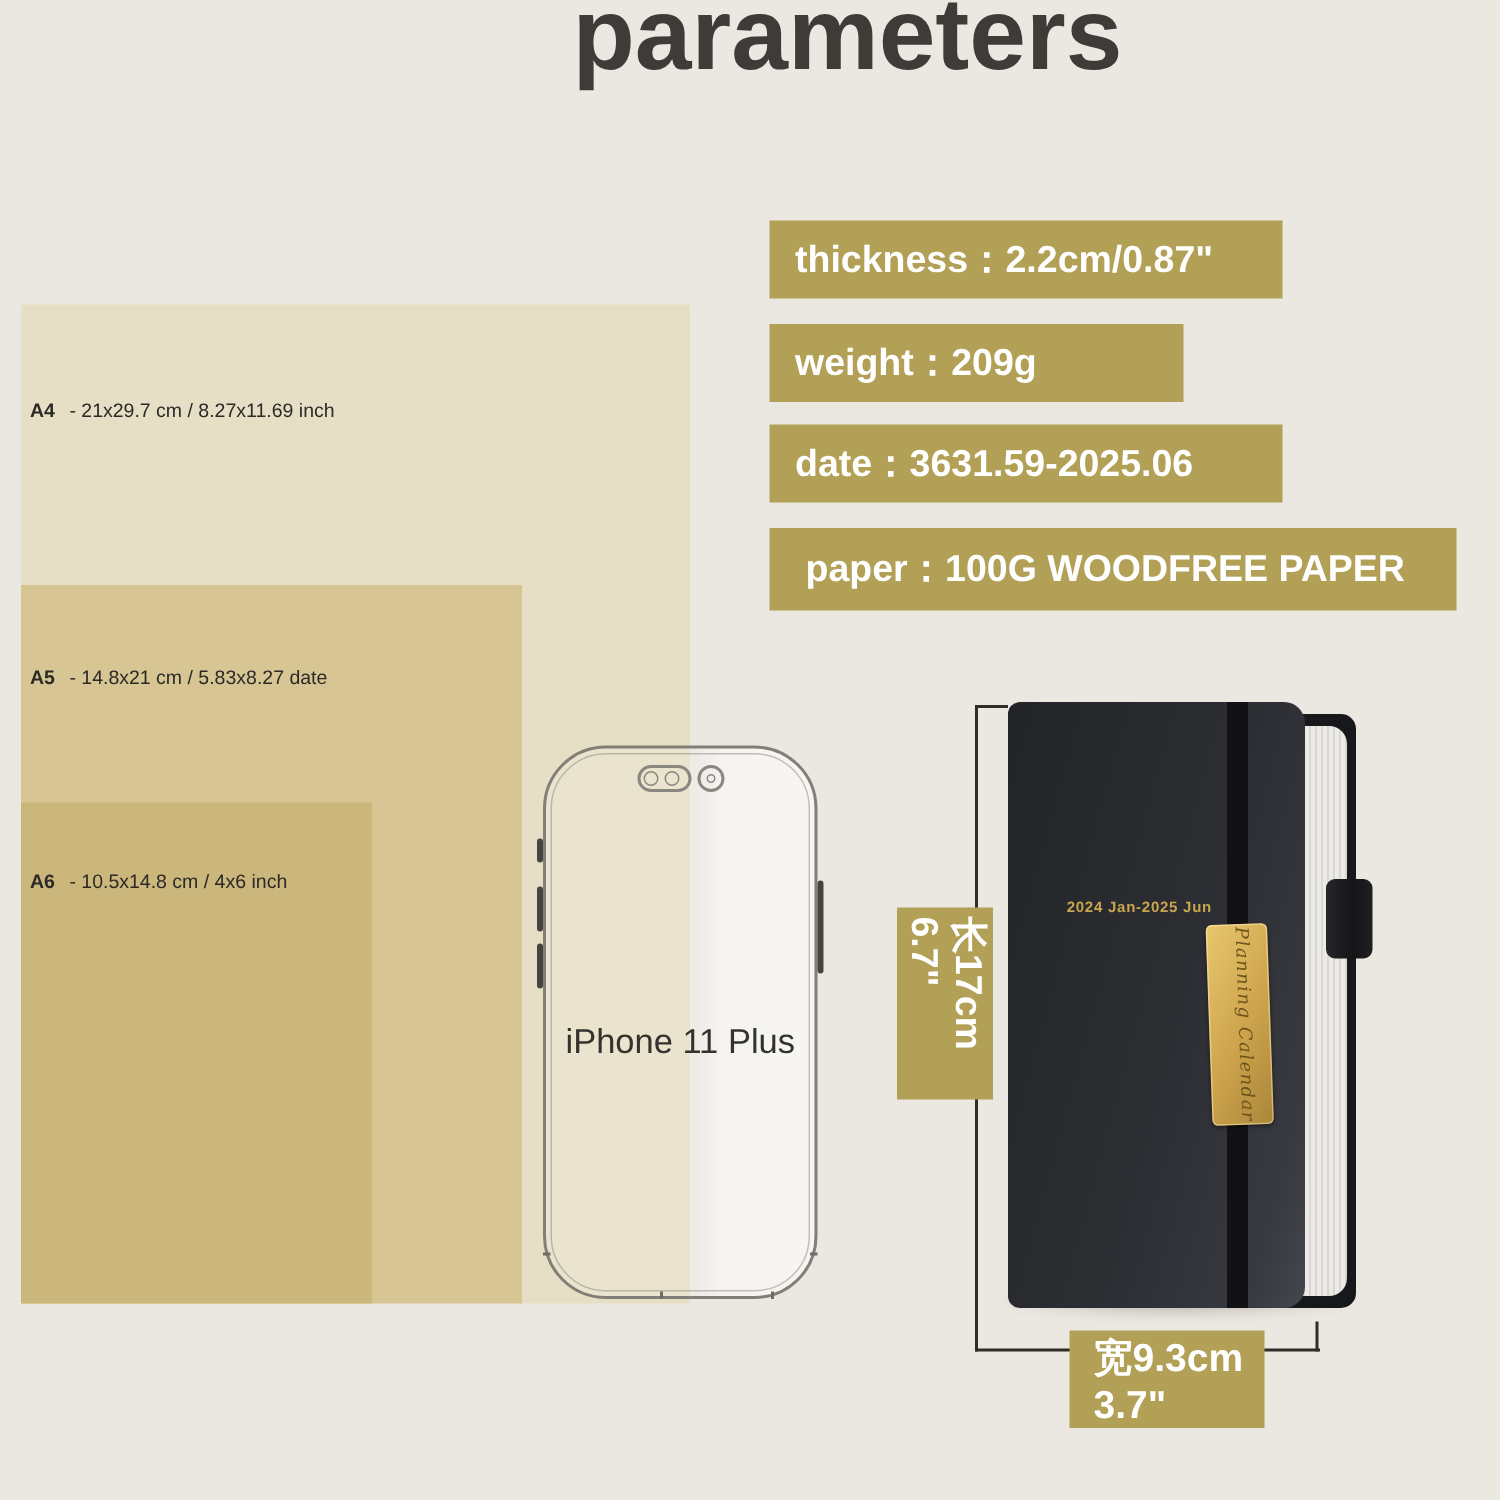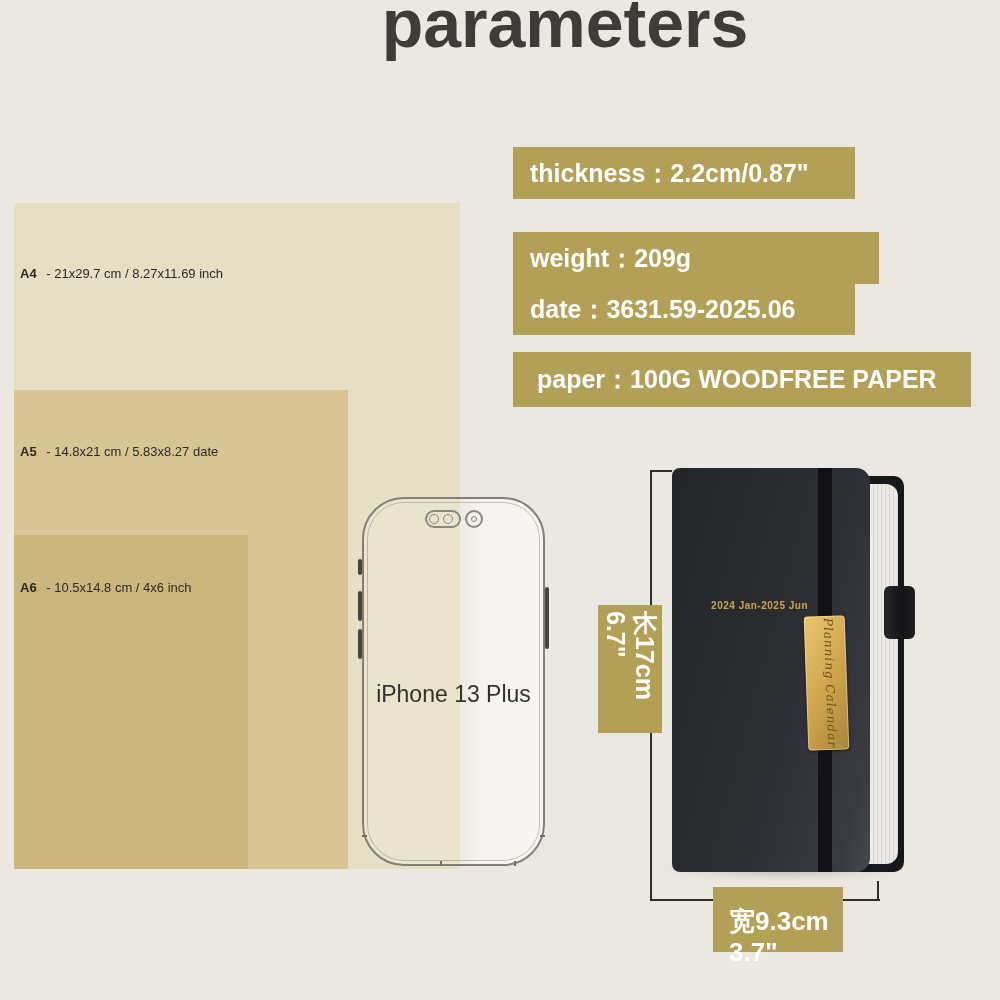--- a/index.html
+++ b/index.html
@@ -52,21 +52,21 @@
   .tick-b2{left:150px;bottom:-2px;width:2px;height:5px;}
   .tick-l{left:-2px;top:336px;width:5px;height:2px;}
   .tick-r{right:-2px;top:336px;width:5px;height:2px;}
   
   .badge{
     position:absolute;left:513px;height:52px;line-height:52px;box-sizing:border-box;
     background:var(--gold,#b2a057);color:#fff;font-weight:bold;font-size:25px;
     padding-left:17px;white-space:nowrap;overflow:hidden;
   }
   .badge-thickness{top:147px;width:342px;}
-  .badge-weight{top:232px;width:366px;}
+  .badge-weight{top:216px;width:276px;}
   .badge-date{top:283px;width:342px;}
   .badge-paper{top:352px;width:458px;height:55px;line-height:55px;padding-left:24px;}
   
   .nb-shadow{position:absolute;left:658px;top:854px;width:252px;height:26px;border-radius:50%;
     background:radial-gradient(ellipse at center,rgba(60,55,45,0.30) 0%,rgba(60,55,45,0) 70%);filter:blur(3px);}
   .nb-back{position:absolute;left:676px;top:476px;width:228px;height:396px;background:#17181b;border-radius:10px;}
   .nb-pages{position:absolute;left:858px;top:484px;width:40px;height:380px;border-radius:0 12px 12px 0;
     background:repeating-linear-gradient(90deg,#eceae6 0px,#eceae6 3px,#d9d7d1 3px,#d9d7d1 4px);}
   .nb-front{position:absolute;left:672px;top:468px;width:198px;height:404px;border-radius:8px 14px 14px 8px;
     background:linear-gradient(105deg,#232428 0%,#2c2e33 55%,#383a40 88%,#45474e 100%);}
@@ -89,21 +89,21 @@
   .dim-v-tick{left:650px;top:470px;width:22px;height:2px;}
   .dim-h{left:650px;top:899px;width:230px;height:2px;}
   .dim-h-tick{left:877px;top:881px;width:2px;height:20px;}
   .gold-label{position:absolute;background:var(--gold,#b2a057);color:#fff;font-weight:bold;}
   .vlabel{left:598px;top:605px;width:64px;height:128px;}
   .vlabel-inner{position:absolute;left:50%;top:50%;width:128px;height:64px;
     transform:translate(-50%,-50%) rotate(90deg);
     display:flex;flex-direction:column;justify-content:center;
     font-size:25px;line-height:29px;padding-left:6px;box-sizing:border-box;}
   .hlabel{left:713px;top:887px;width:130px;height:65px;box-sizing:border-box;
-    padding:19px 0 0 16px;font-size:26px;line-height:31px;white-space:nowrap;}
+    padding:3px 0 0 16px;font-size:26px;line-height:31px;white-space:nowrap;}
 </style>
 </head>
 <body>
 
 <div id="canvas" style="--gold: #b2a057; background: rgb(235, 232, 225);">
 
   <div class="title">parameters</div>
 
   <div class="rect rect-a4"></div>
   <div class="rect rect-a5"></div>
@@ -127,21 +127,21 @@
       <div class="pill-dot d1"></div>
       <div class="pill-dot d2"></div>
     </div>
     <div class="cam-ring">
       <div class="dot"></div>
     </div>
     <div class="side-btn btn-mute"></div>
     <div class="side-btn btn-vol1"></div>
     <div class="side-btn btn-vol2"></div>
     <div class="side-btn btn-power"></div>
-    <div class="phone-label">iPhone 13 Plus</div>
+    <div class="phone-label">iPhone 11 Plus</div>
     <div class="edge-tick tick-b1"></div>
     <div class="edge-tick tick-b2"></div>
     <div class="edge-tick tick-l"></div>
     <div class="edge-tick tick-r"></div>
   </div>
 
   <div class="badge badge-thickness">thickness：2.2cm/0.87"</div>
   <div class="badge badge-weight">weight：209g</div>
   <div class="badge badge-date">date：3631.59-2025.06</div>
   <div class="badge badge-paper">paper：100G WOODFREE PAPER</div>

